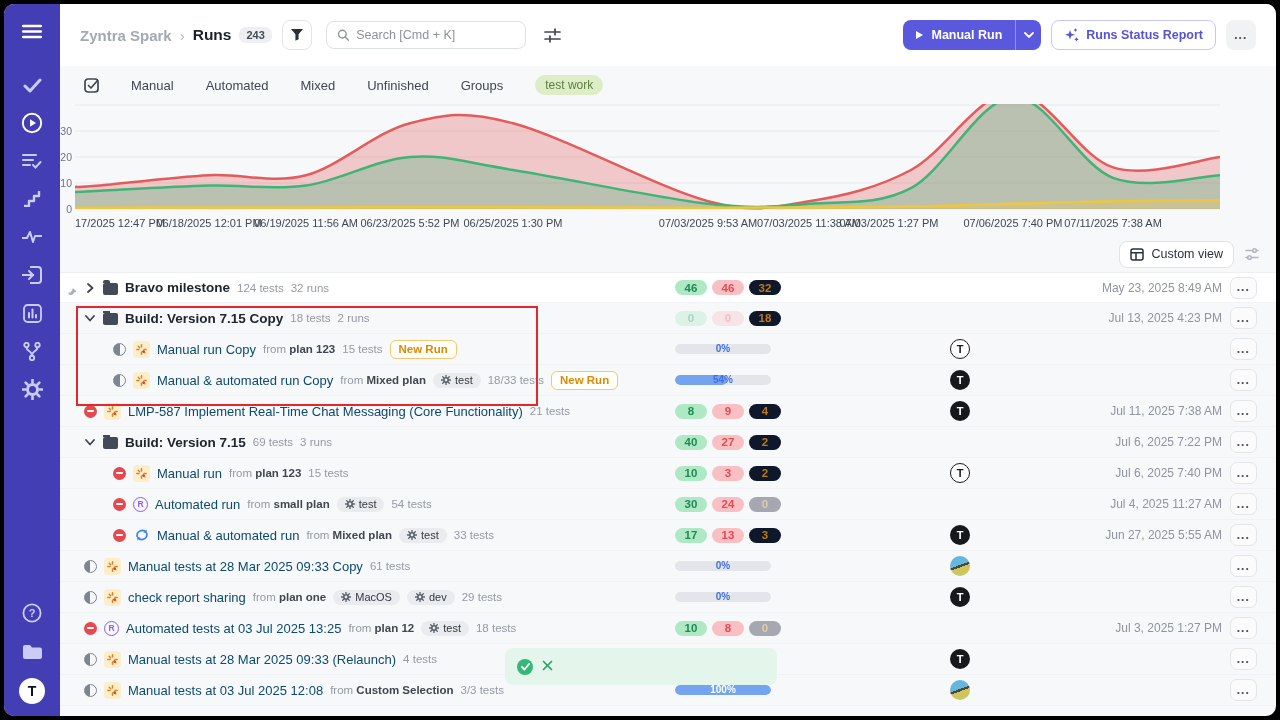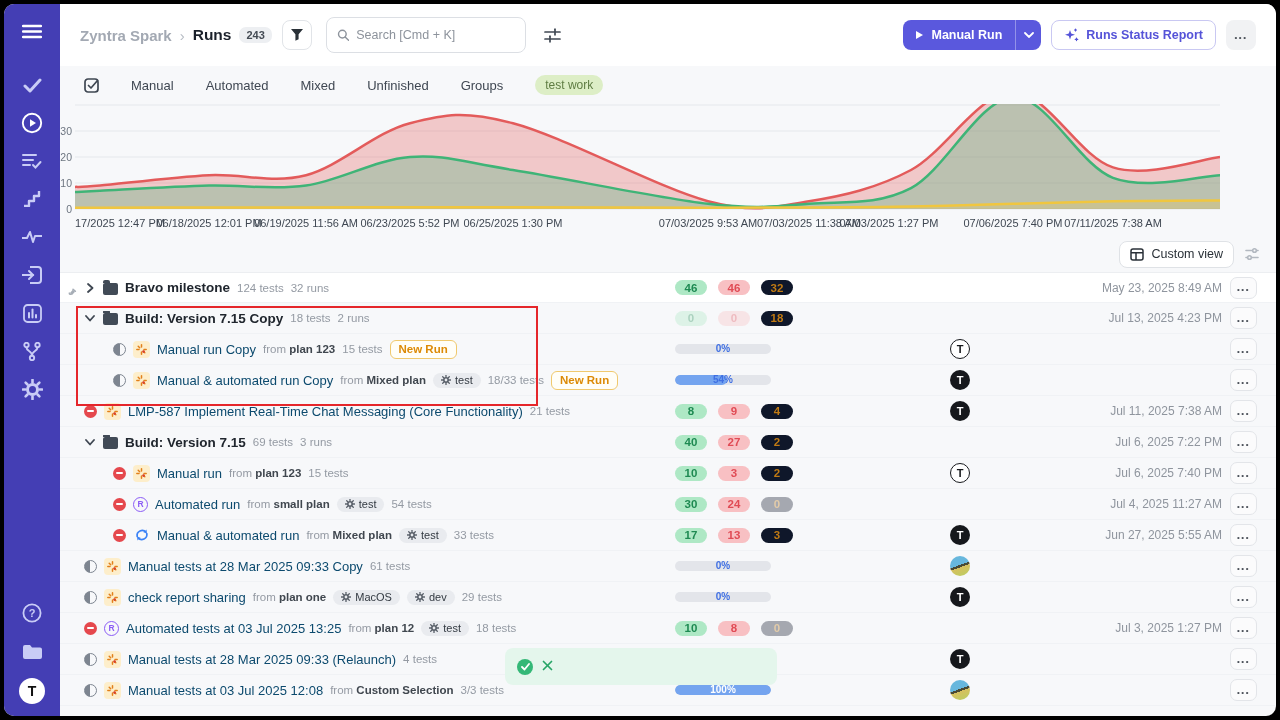--- a/index.html
+++ b/index.html
@@ -17,21 +17,21 @@
 
   
   .main{flex:1;display:flex;flex-direction:column;min-width:0;position:relative}
   .topbar{height:62px;background:#fff;display:flex;align-items:center;padding:0 20px;gap:10px;flex:none}
   .crumb{display:flex;align-items:center;gap:8px;white-space:nowrap}
   .crumb .proj{font-size:15px;font-weight:600;color:#a3a9b3}
   .crumb .sep{color:#b7bdc5;font-size:15px}
   .crumb .page{font-size:15.5px;font-weight:700;color:#1b212b}
   .pill-count{background:#edeff2;color:#454c55;font-size:11px;font-weight:700;border-radius:7px;padding:2px 7px}
   .icon-btn{width:30px;height:30px;border:1px solid #e1e4e8;border-radius:8px;background:#fff;display:flex;align-items:center;justify-content:center;cursor:pointer;flex:none}
-  .search{width:150px;height:36px;border:1px solid #dcdfe4;border-radius:8px;background:#fff;display:flex;align-items:center;padding:0 10px;gap:7px;margin-left:4px;width:200px}
+  .search{width:150px;height:28px;border:1px solid #dcdfe4;border-radius:8px;background:#fff;display:flex;align-items:center;padding:0 10px;gap:7px;margin-left:4px;width:200px}
   .search input{border:none;outline:none;font-size:12.5px;color:#3c434c;width:100%;font-family:inherit;background:transparent}
   .search input::placeholder{color:#8d939c}
   .tune{margin-left:8px;cursor:pointer;display:flex}
   .top-spacer{flex:1}
   .btn-split{display:flex;height:30px;border-radius:8px;overflow:hidden;cursor:pointer;flex:none}
   .btn-split .mainpart{background:#5a58dd;color:#fff;font-size:12.5px;font-weight:700;display:flex;align-items:center;gap:8px;padding:0 13px}
   .btn-split .chev{background:#5a58dd;border-left:1px solid rgba(255,255,255,.35);width:26px;display:flex;align-items:center;justify-content:center}
   .tri-play{width:0;height:0;border-left:7px solid #fff;border-top:4.5px solid transparent;border-bottom:4.5px solid transparent}
   .btn-report{height:30px;border:1px solid #c9c8f2;border-radius:8px;background:#fff;color:#5553d8;font-size:12.5px;font-weight:700;display:flex;align-items:center;gap:7px;padding:0 12px;cursor:pointer;flex:none}
   .btn-more{width:30px;height:30px;border-radius:8px;background:#f1f2f4;border:none;display:flex;align-items:center;justify-content:center;cursor:pointer;color:#3c434c;flex:none}
@@ -62,21 +62,21 @@
   .ind1{padding-left:53px}
   .pin{position:absolute;left:6px;top:8px;display:flex}
   .chev-r,.chev-d{display:flex;width:12px;justify-content:center}
   .title{font-size:13px;font-weight:500;color:#0c4a6e}
   .row.grp .title{font-size:13.5px;font-weight:700;color:#20262e}
   .muted{font-size:11.5px;color:#949aa3}
   .fromw{font-size:11.5px;color:#949aa3}
   .fromw b{color:#40474f;font-weight:700}
   .tag{background:#e9ebef;border-radius:9px;padding:1.5px 8px;font-size:11px;color:#333a42;display:inline-flex;align-items:center;gap:4px}
   .newrun{border:1px solid #f0c96e;background:#fffef8;color:#dc8a06;font-size:11.5px;font-weight:700;border-radius:6px;padding:2.5px 8px}
-  .c-result{display:flex;align-items:center;gap:11px;padding-left:20px}
+  .c-result{display:flex;align-items:center;gap:5px;padding-left:20px}
   .badge{min-width:32px;text-align:center;border-radius:9px;padding:1.5px 8px;font-size:11.5px;font-weight:700}
   .badge.green{background:#aee8c5;color:#1e8a52}
   .badge.red{background:#f8c0c3;color:#e04b55}
   .badge.yellow{background:#0f172a;color:#c07a13}
   .badge.faded{opacity:.35}
   .pbar{width:96px;height:10px;border-radius:5px;background:#e3e5ea;position:relative;overflow:hidden}
   .pfill{position:absolute;left:0;top:0;bottom:0;background:#74a4ef;border-radius:5px}
   .plab{position:absolute;inset:0;display:flex;align-items:center;justify-content:center;font-size:10px;font-weight:700;color:#3f6fe3;line-height:1}
   .plab.onfill{color:#fff}
   .c-avatar{display:flex;justify-content:center}

